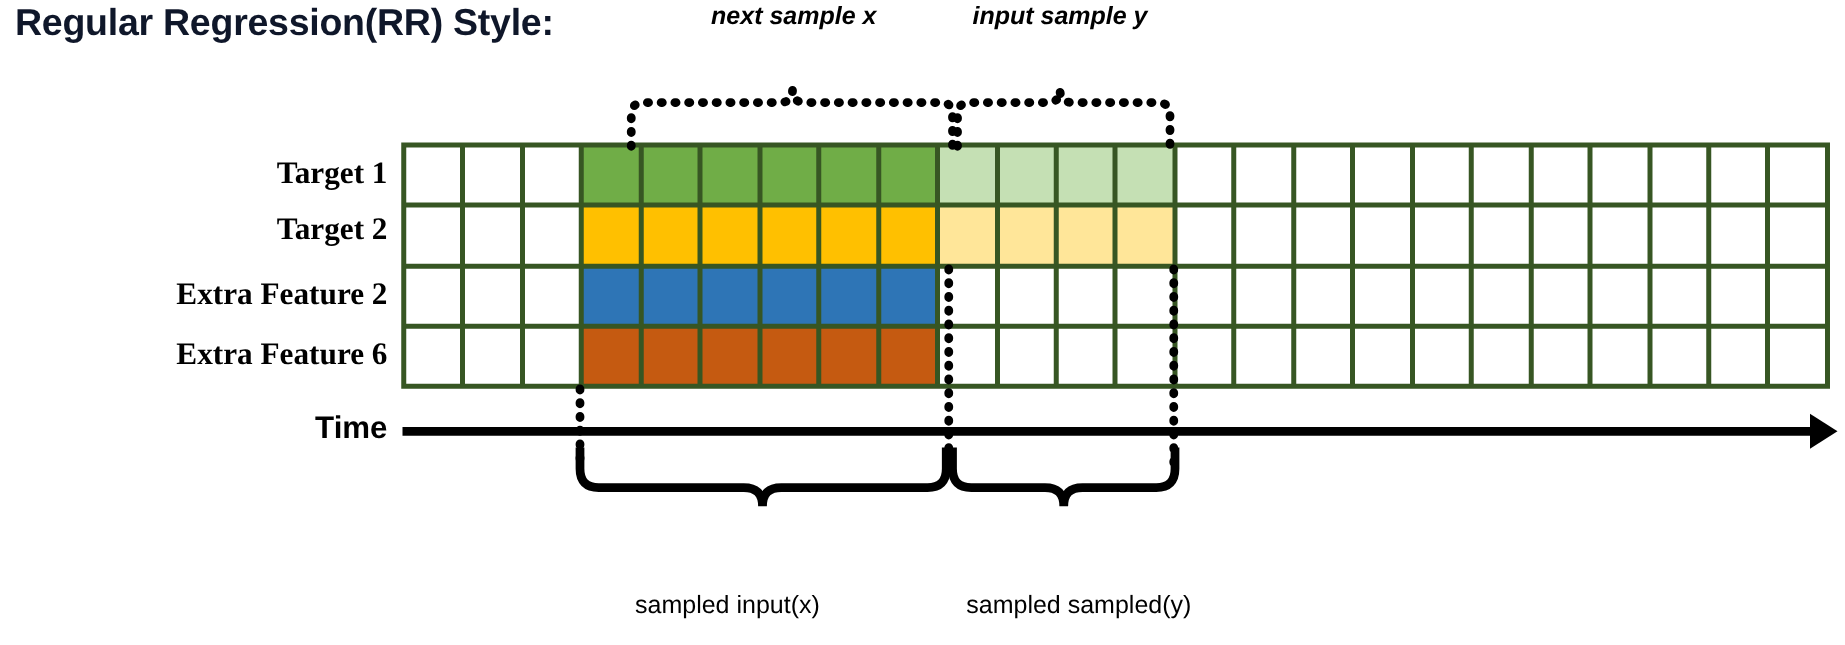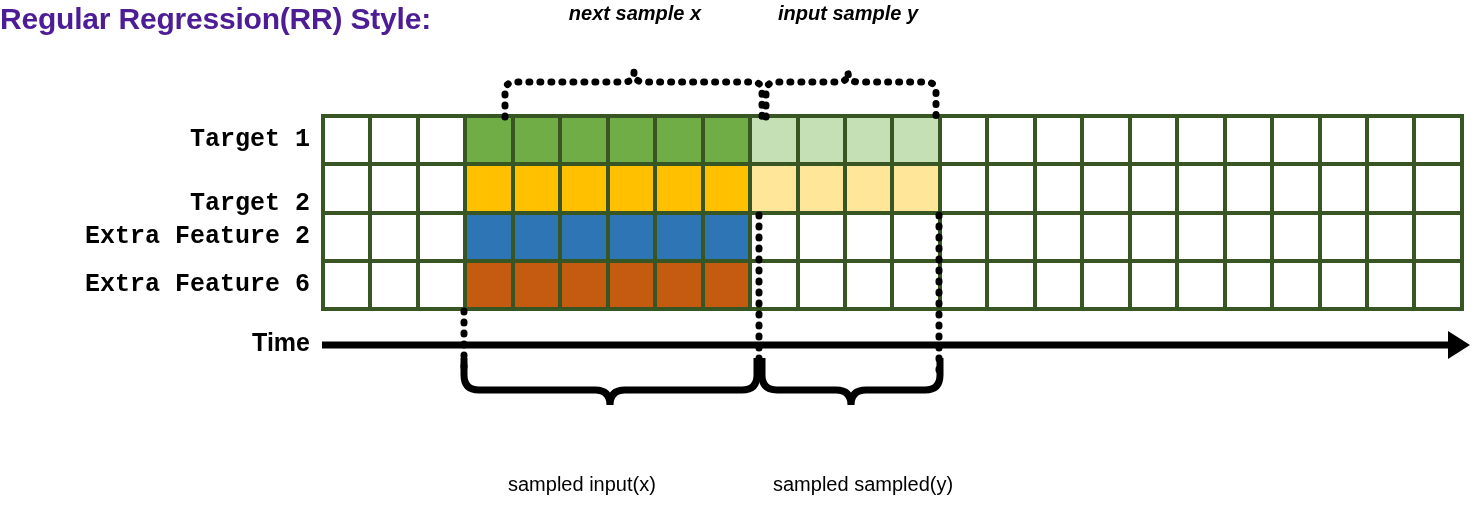--- a/index.html
+++ b/index.html
@@ -11,25 +11,25 @@
     width: 1476px;
     height: 516px;
     position: relative;
     overflow: hidden;
     font-family: "DejaVu Sans", sans-serif;
   }
   .abs { position: absolute; }
 
   
   #title {
-    left: 0;
+    left: 12px;
     top: 2px;
     font-size: 30px;
     font-weight: 700;
-    color: #4c1d95;
+    color: #0f172a;
     letter-spacing: -0.2px;
     white-space: nowrap;
     font-family: "Liberation Sans", sans-serif;
     text-align: center;
   }
 
   
   .sample-caption {
     font-size: 20px;
     font-style: italic;
@@ -44,24 +44,24 @@
 
   
   .row-label {
     left: 0px;
     width: 310px;
     text-align: right;
     font-size: 25px;
     font-weight: 700;
     color: #000000;
     white-space: nowrap;
-    font-family: Liberation Mono, monospace;
+    font-family: Liberation Serif, serif;
   }
   #lbl-r0 { top: 125px; }
-  #lbl-r1 { top: 189px; }
+  #lbl-r1 { top: 170px; }
   #lbl-r2 { top: 222px; }
   #lbl-r3 { top: 270px; }
 
   #time-label {
     left: 0px;
     width: 310px;
     top: 328px;
     text-align: right;
     font-size: 25px;
     font-weight: 700;

